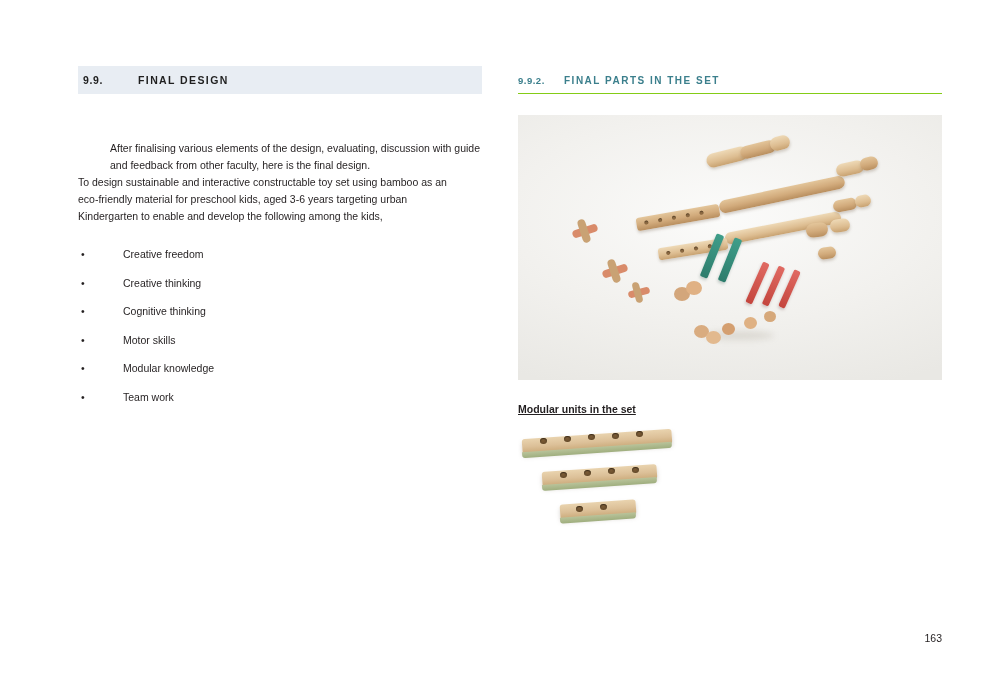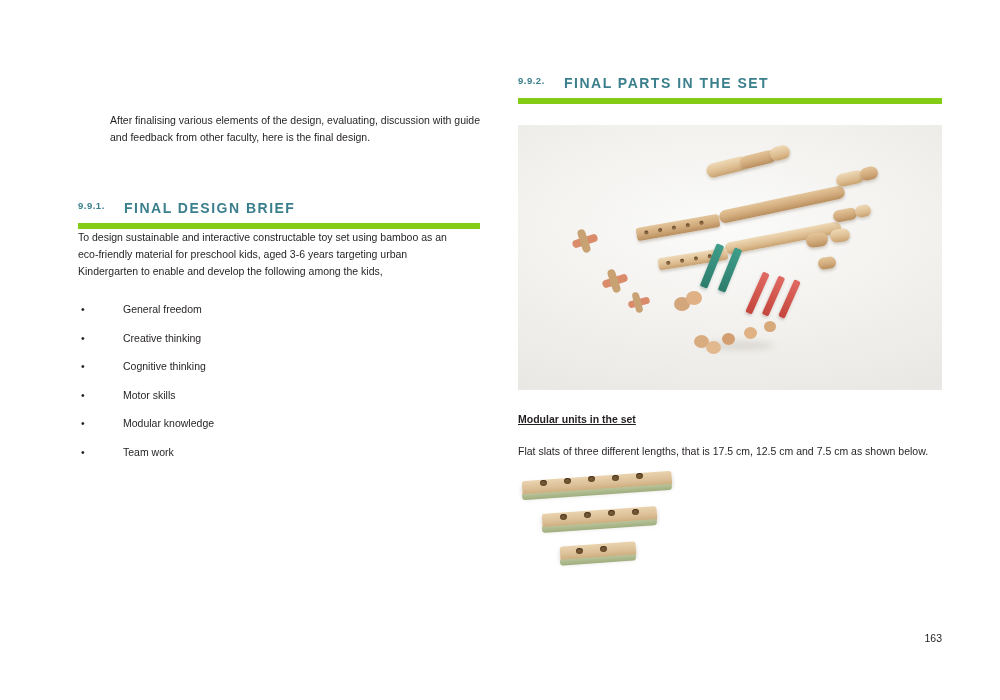--- a/index.html
+++ b/index.html
@@ -54,35 +54,35 @@
     display: inline-block;
   }
   .h1-text {
     font-size: 10.5px;
     font-weight: bold;
     letter-spacing: 1.4px;
     color: #1f1f1f;
   }
 
   .h2-wrap {
-    border-bottom: 6px solid #84cc16;
+    border-bottom: 1px solid #84cc16;
     padding-bottom: 7px;
     display: flex;
-    align-items: flex-start;
+    align-items: flex-end;
   }
   .h2-num {
     font-size: 9.5px;
     font-weight: bold;
     letter-spacing: 0.5px;
     color: #3b7f8c;
     width: 46px;
     display: inline-block;
   }
   .h2-text {
-    font-size: 14px;
+    font-size: 10px;
     font-weight: bold;
     letter-spacing: 1.5px;
     color: #3b7f8c;
   }
 
   
   .para {
     font-size: 10.5px;
     line-height: 17px;
     color: #231f20;
@@ -201,34 +201,34 @@
     box-shadow: inset 0 1px 1px rgba(0,0,0,0.45);
   }
 </style>
 </head>
 <body>
 
 <div class="page">
 
   <div class="col-left">
 
+    <div class="h1-band">
+      <span class="h1-num">9.9.</span>
+      <span class="h1-text">FINAL DESIGN</span>
+    </div>
 
     <div class="para" style="margin-top:46px; width:390px;margin-left:32px;">After finalising various elements of the design, evaluating, discussion with guide and feedback from other faculty, here is the final design.</div>
 
-    <div class="h2-wrap" style="margin-top:54px; width:402px;">
-      <span class="h2-num">9.9.1.</span>
-      <span class="h2-text">FINAL DESIGN BRIEF</span>
-    </div>
 
     <div class="para" style="width:390px;">To design sustainable and interactive constructable toy set using bamboo as an eco-friendly material for preschool kids, aged 3-6 years targeting urban Kindergarten to enable and develop the following among the kids,</div>
 
     <ul class="bullets" style="margin-top:21px;">
       <li>
         <span class="dot">•</span>
-        <span>General freedom</span>
+        <span>Creative freedom</span>
       </li>
       <li>
         <span class="dot">•</span>
         <span>Creative thinking</span>
       </li>
       <li>
         <span class="dot">•</span>
         <span>Cognitive thinking</span>
       </li>
       <li>
@@ -310,21 +310,20 @@
       <div class="pc" style="left:226px; top:202px; width:13px; height:12px; background:#dfb183; border-radius:50%;"></div>
       <div class="pc" style="left:246px; top:196px; width:12px; height:11px; background:#d6a87a; border-radius:50%;"></div>
 
       <div class="pc wood" style="left:288px; top:108px; width:22px; height:14px; border-radius:7px; transform:rotate(-8deg);"></div>
       <div class="pc wood-lite" style="left:312px; top:104px; width:20px; height:13px; border-radius:7px; transform:rotate(-8deg);"></div>
       <div class="pc wood" style="left:300px; top:132px; width:18px; height:12px; border-radius:6px; transform:rotate(-8deg);"></div>
     </div>
 
     <div class="caption-underline" style="margin-top:21px;">Modular units in the set</div>
 
-    <div class="para" style="margin-top:15px; width:424px;">Flat slats of three different lengths, that is 17.5 cm, 12.5 cm and 7.5 cm as shown below.</div>
 
     <div class="photo-slats" style="margin-top:8px;">
 
       <div class="slat slat-top" style="left:4px; top:8px; width:150px; height:15px; transform:rotate(-4deg);"></div>
       <div class="slat-side" style="left:4px; top:21px; width:150px; height:6px; transform:rotate(-4deg);"></div>
       <div class="slat-hole" style="left:22px; top:12px; transform:rotate(-4deg);"></div>
       <div class="slat-hole" style="left:46px; top:10px; transform:rotate(-4deg);"></div>
       <div class="slat-hole" style="left:70px; top:8px; transform:rotate(-4deg);"></div>
       <div class="slat-hole" style="left:94px; top:7px; transform:rotate(-4deg);"></div>
       <div class="slat-hole" style="left:118px; top:5px; transform:rotate(-4deg);"></div>

